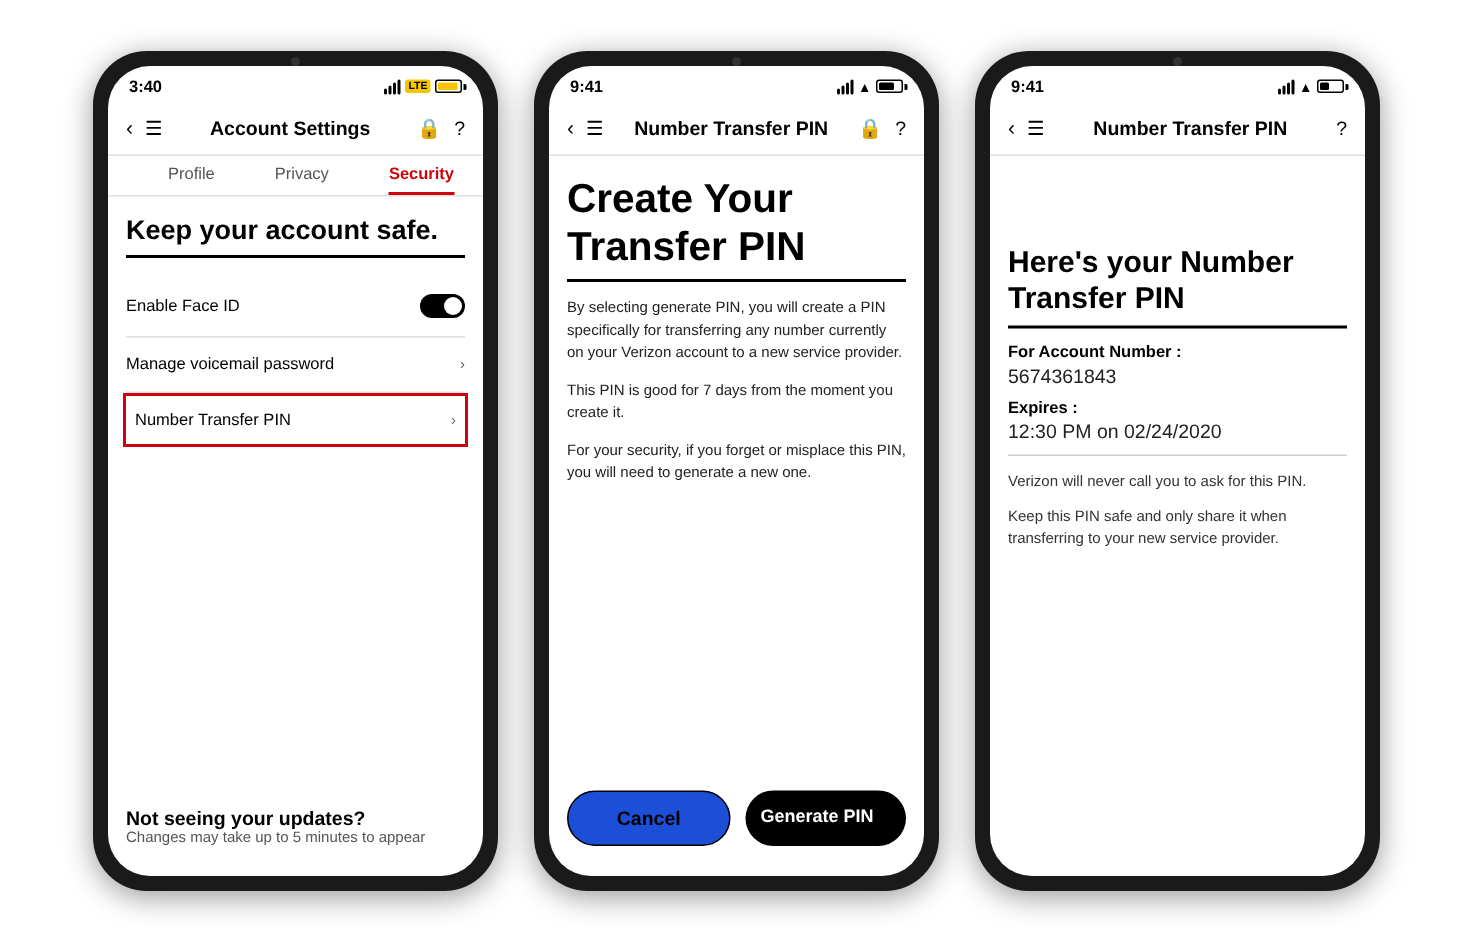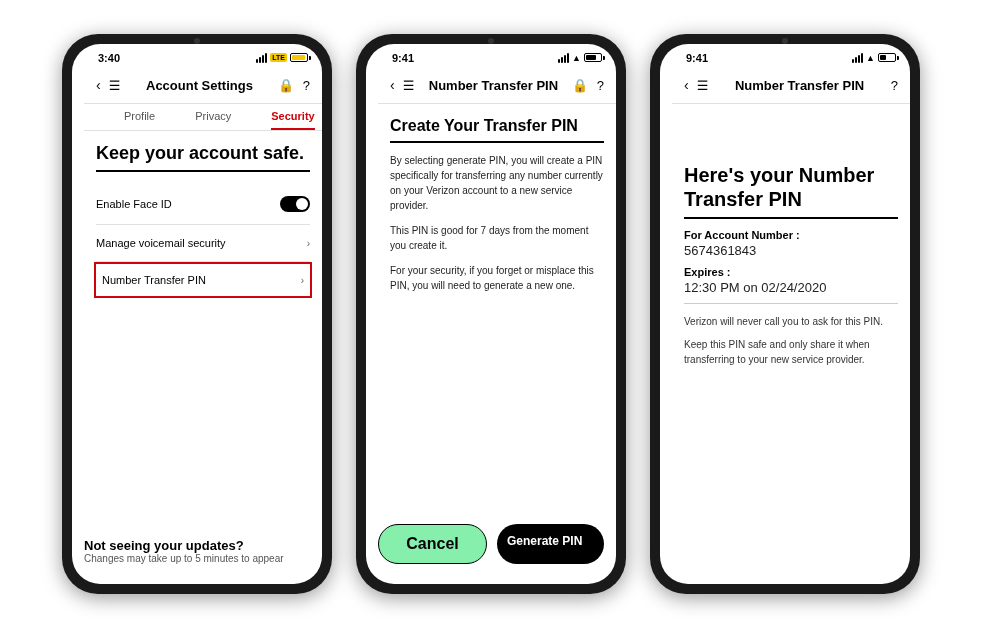--- a/index.html
+++ b/index.html
@@ -27,21 +27,20 @@
     }
     .phone-inner {
       width: 100%;
       height: 100%;
       background: #ffffff;
       border-radius: 28px;
       overflow: hidden;
       display: flex;
       flex-direction: column;
       position: relative;
-      padding-left: 12px;
     }
 
     
     .status-bar {
       display: flex;
       justify-content: space-between;
       align-items: center;
       padding: 8px 14px 4px;
       font-size: 10px;
       font-weight: 600;
@@ -189,21 +188,21 @@
       font-size: 13px;
       font-weight: 700;
     }
     .bottom-text .sub {
       font-size: 10px;
       color: #555;
     }
 
     
     .screen2 .big-title {
-      font-size: 16px;
+      font-size: 27px;
       font-weight: 900;
       margin-bottom: 6px;
       line-height: 1.2;
     }
     .screen2 .divider {
       height: 2px;
       background: #000;
       width: 100%;
       margin-bottom: 10px;
     }
@@ -219,23 +218,23 @@
       bottom: 20px;
       left: 12px;
       right: 12px;
       display: flex;
       gap: 10px;
     }
     .btn-cancel {
       flex: 1;
       padding: 10px;
       border: 1.5px solid #000;
-      background: #86efac;
+      background: #1d4ed8;
       border-radius: 24px;
-      font-size: 16px;
+      font-size: 13px;
       font-weight: 600;
       text-align: center;
       cursor: pointer;
     }
     .btn-generate {
       flex: 1;
       padding: 10px;
       border: none;
       background: #000;
       color: #fff;
@@ -343,21 +342,21 @@
     <div class="content screen1">
       <div class="headline">Keep your account safe.</div>
       <div class="divider"></div>
 
       <div class="setting-item">
         <span>Enable Face ID</span>
         <div class="toggle"></div>
       </div>
 
       <div class="setting-item">
-        <span>Manage voicemail security</span>
+        <span>Manage voicemail password</span>
         <span class="chevron">›</span>
       </div>
 
       <div class="setting-item highlighted">
         <span>Number Transfer PIN</span>
         <span class="chevron">›</span>
       </div>
     </div>
 
     <div class="bottom-text">

